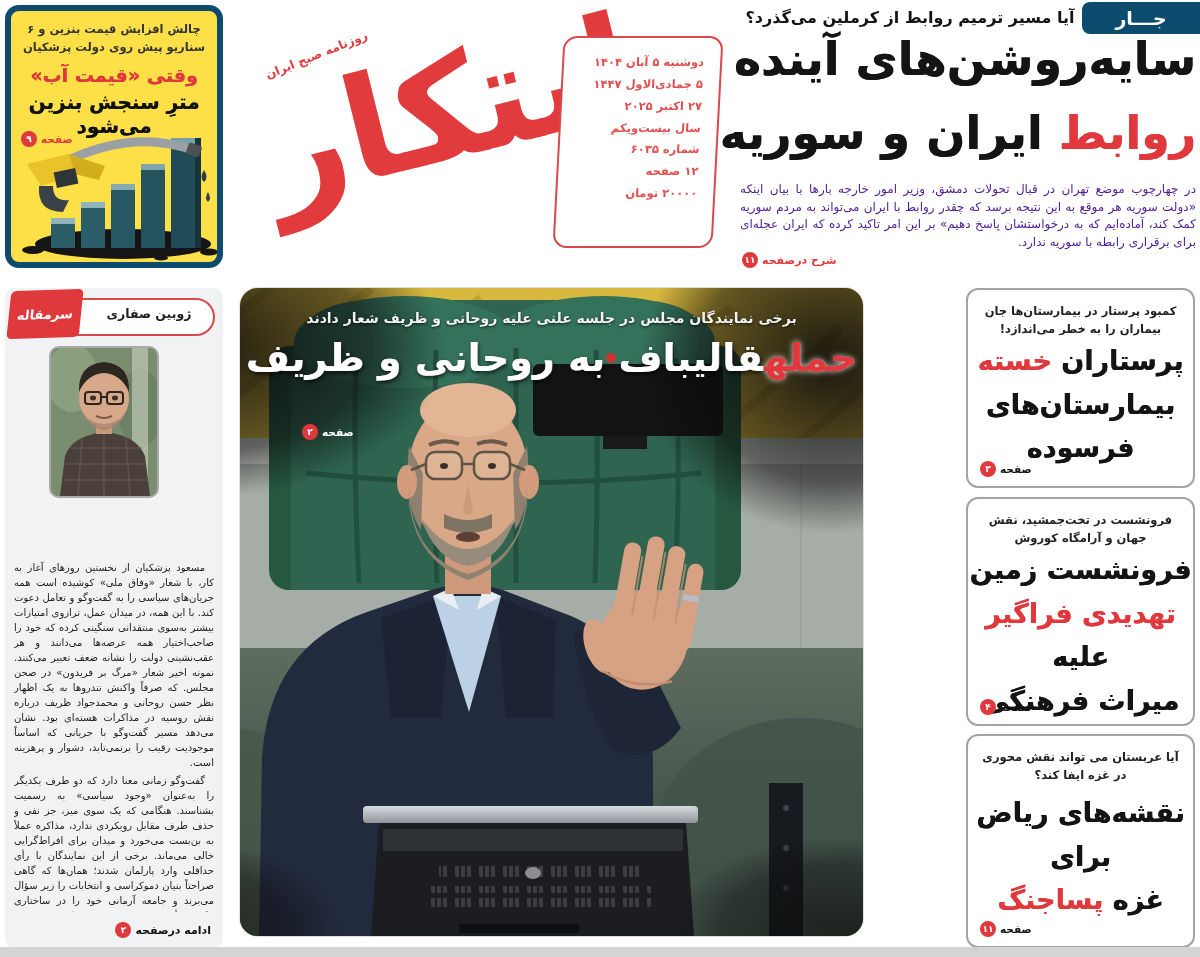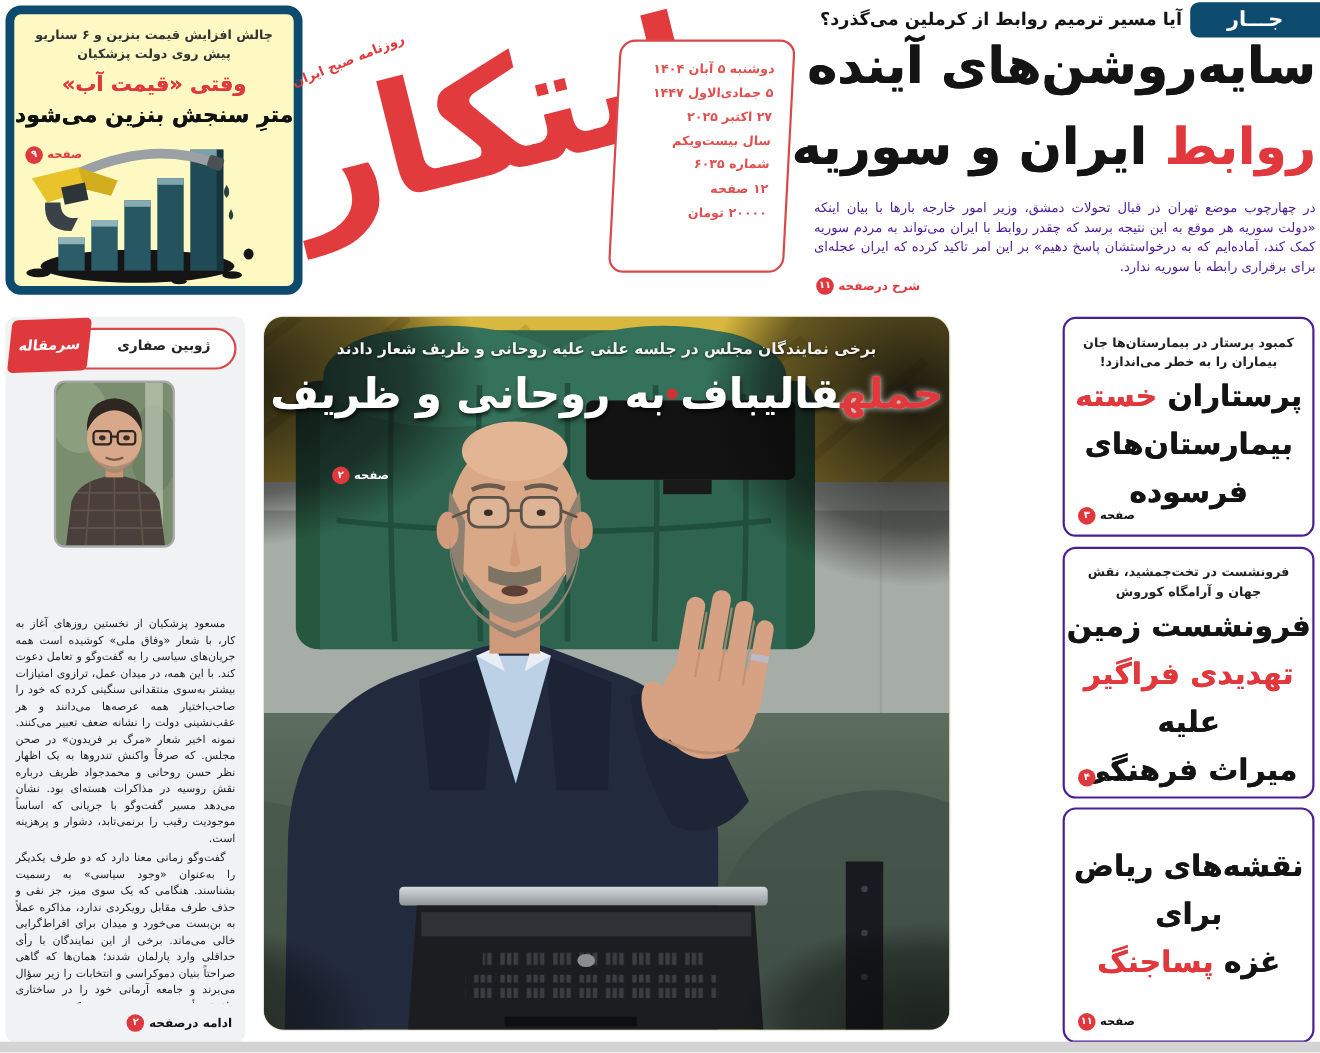--- a/index.html
+++ b/index.html
@@ -9,22 +9,22 @@
 
   .red { color:#e0383c !important; }
 
   
   .ptag { display:flex; align-items:center; gap:4px; direction:rtl; font-weight:bold; }
   .pnum { display:inline-flex; width:16px; height:16px; border-radius:50%;
           background:#e0393d; color:#fff; font-size:9px; font-weight:bold;
           align-items:center; justify-content:center; flex:0 0 auto; }
 
   
-  .box-topleft { position:absolute; left:5px; top:5px; width:270px; height:263px;
-    border:8px solid #0c4a6e; border-radius:14px; background:#fef9c3; overflow:hidden; }
+  .box-topleft { position:absolute; left:5px; top:5px; width:218px; height:263px;
+    border:6px solid #0c4a6e; border-radius:14px; background:#fde047; overflow:hidden; }
   .tl-kicker { padding:10px 10px 0; font-size:11.5px; font-weight:bold; color:#333;
     text-align:center; line-height:1.55; }
   .tl-h1 { margin-top:7px; text-align:center; font-size:19px; font-weight:bold;
     letter-spacing:-.5px; text-shadow:.3px 0 currentColor; }
   .tl-h2 { margin-top:4px; text-align:center; font-size:20px; font-weight:bold; color:#111;
     letter-spacing:-.5px; text-shadow:.3px 0 currentColor; }
   .tl-ptag { position:absolute; left:10px; top:120px; font-size:10.5px; color:#e0393d; }
   .tl-illu { position:absolute; left:0; bottom:0; width:230px; height:132px; }
 
   
@@ -87,21 +87,21 @@
   .ph-kicker { position:absolute; left:0; top:22px; width:100%; text-align:center;
     color:#f2f2f2; font-size:14px; font-weight:bold;
     text-shadow:0 1px 3px rgba(0,0,0,.75); }
   .ph-headline { position:absolute; left:0; top:48px; width:100%; text-align:center;
     font-size:38px; font-weight:bold; color:#fff; letter-spacing:-1px;
     text-shadow:1px 2px 4px rgba(0,0,0,.7), .4px 0 currentColor; white-space:nowrap; }
   .ph-headline .red { text-shadow:0 0 6px rgba(255,255,255,.85), .4px 0 currentColor; }
   .ph-ptag { position:absolute; left:62px; top:136px; font-size:10.5px; color:#fff; }
 
   
-  .rbox { position:absolute; left:966px; width:229px; border:2px solid #4c1d95;
+  .rbox { position:absolute; left:966px; width:229px; border:2px solid #a3a3a3;
     border-radius:12px; background:#fff; overflow:hidden; display:flex;
     flex-direction:column; }
   .rbox .r-kicker { padding:12px 12px 0; font-size:11.5px; font-weight:bold; color:#222;
     text-align:center; line-height:1.6; }
   .rbox .r-head { flex:1; display:flex; flex-direction:column; justify-content:center;
     text-align:center; font-size:27px; font-weight:bold; color:#141414;
     letter-spacing:-1px; line-height:1.62; padding-bottom:18px;
     text-shadow:.4px 0 currentColor; }
   .rbox .r-ptag { position:absolute; left:12px; bottom:9px; font-size:10.5px; color:#111; }
   #rbox1 { top:288px; height:200px; }
@@ -379,20 +379,21 @@
       <div><span class="red">تهدیدی فراگیر </span><span>علیه</span></div>
       <div><span>میراث فرهنگی</span></div>
     </div>
     <div class="ptag r-ptag">
       <span>صفحه</span>
       <span class="pnum">۴</span>
     </div>
   </div>
 
   <div class="rbox" id="rbox3">
+    <div class="r-kicker">آیا عربستان می تواند نقش محوری در غزه ایفا کند؟</div>
     <div class="r-head">
       <div><span>نقشه‌های ریاض</span></div>
       <div><span>برای</span></div>
       <div><span>غزه </span><span class="red">پساجنگ</span></div>
     </div>
     <div class="ptag r-ptag">
       <span>صفحه</span>
       <span class="pnum">۱۱</span>
     </div>
   </div>

